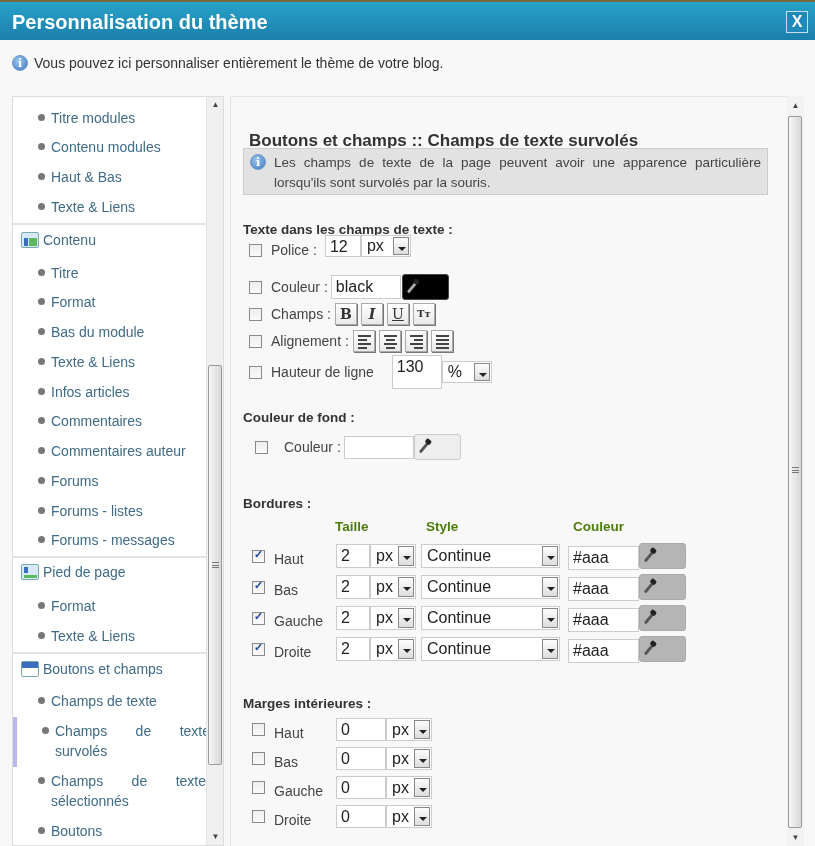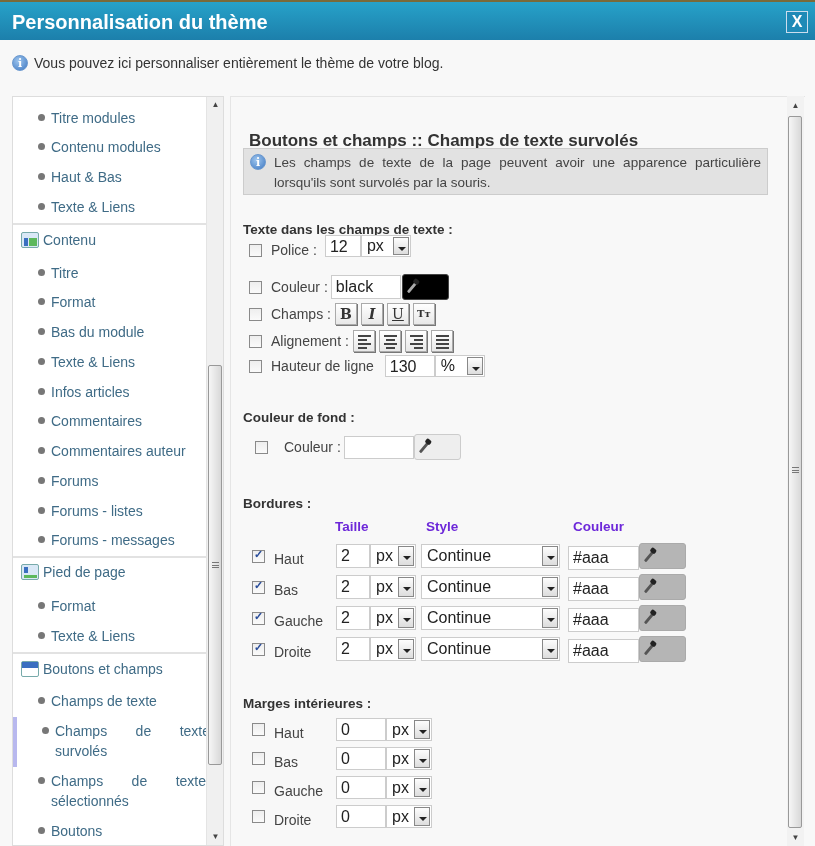--- a/index.html
+++ b/index.html
@@ -51,21 +51,21 @@
     .sel .dd::after { content: ""; position: absolute; left: 4px; top: 9px; border-left: 4px solid transparent; border-right: 4px solid transparent; border-top: 4px solid #222; }
     .picker { height: 26px; border: 1px solid #ccc; border-radius: 3px; background: #eee; position: relative; }
     .picker.dark { background: #000; border-color: #444; }
     .picker.grey { background: #b5b5b5; border-color: #aaa; }
     .picker .pip { position: absolute; left: 8px; top: 5px; width: 3px; height: 14px; background: #555; transform: rotate(40deg); border-radius: 1px; }
     .picker .pip::before { content: ""; position: absolute; left: -2px; top: -2px; width: 6px; height: 5px; background: #222; border-radius: 2px; }
     .picker.dark .pip { background: #aaa; }
     .fmt-btn { width: 22px; height: 22px; border: 1px solid #aaa; background: linear-gradient(#fff, #e8e8e8); margin-right: 4px; font-family: "DejaVu Serif", serif; font-size: 14px; font-weight: bold; text-align: center; line-height: 20px; color: #333; box-shadow: 1px 1px 0 #777; }
     .align-btn { width: 22px; height: 22px; border: 1px solid #aaa; background: linear-gradient(#fff, #e8e8e8); margin-right: 4px; position: relative; box-shadow: 1px 1px 0 #777; }
     .align-btn i { position: absolute; height: 2px; background: #444; }
-    .colhdr { position: absolute; font-weight: bold; font-size: 13.5px; color: #6d28d9; top: 519px; }
+    .colhdr { position: absolute; font-weight: bold; font-size: 13.5px; color: #4d7c0f; top: 519px; }
   </style>
 </head>
 <body>
 
 <div class="titlebar">
   <span class="title">Personnalisation du thème</span>
   <div class="close-btn">X</div>
 </div>
 
 <div class="intro">
@@ -201,22 +201,22 @@
   <span class="align-btn">
       <i style="left:4px;top:4px;width:13px"></i>
       <i style="left:4px;top:8px;width:13px"></i>
       <i style="left:4px;top:12px;width:13px"></i>
       <i style="left:4px;top:16px;width:13px"></i>
     </span>
 </div>
 
 <div class="row" style="left:249px;top:355px">
   <span class="cb"></span>
-  <span style="margin-right:11px">Hauteur de ligne</span>
-  <span class="inp" style="width:50px;height:22px">130</span>
+  <span style="margin-right:18px">Hauteur de ligne</span>
+  <span class="inp" style="width:50px;height:34px">130</span>
   <div class="sel" style="width:50px;height:22px">
     <span class="v">%</span>
     <span class="dd" style="height:18px"></span>
   </div>
 </div>
 
 <div class="sec" style="top:410px">Couleur de fond :</div>
 <div class="row" style="left:255px;top:434px">
   <span class="cb" style="margin-right:16px"></span>
   <span style="margin-right:3px">Couleur :</span>

